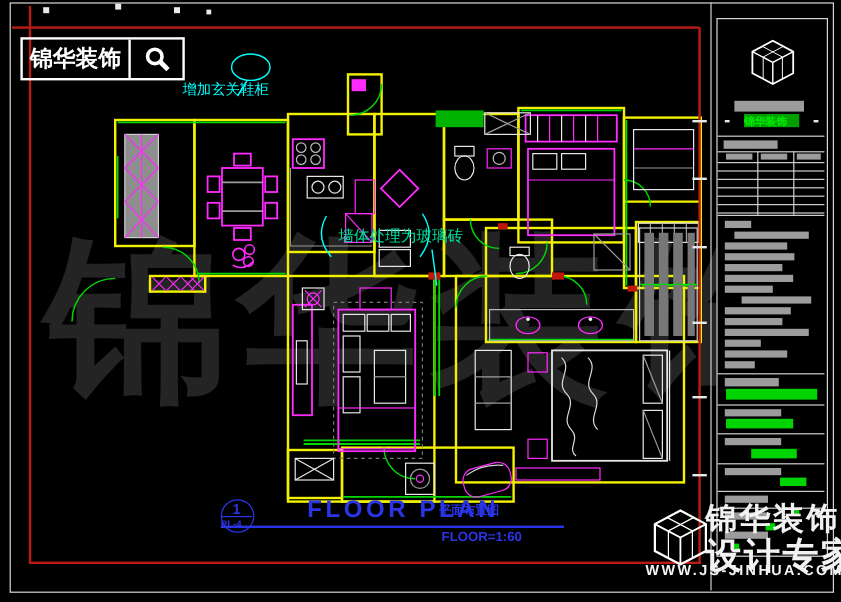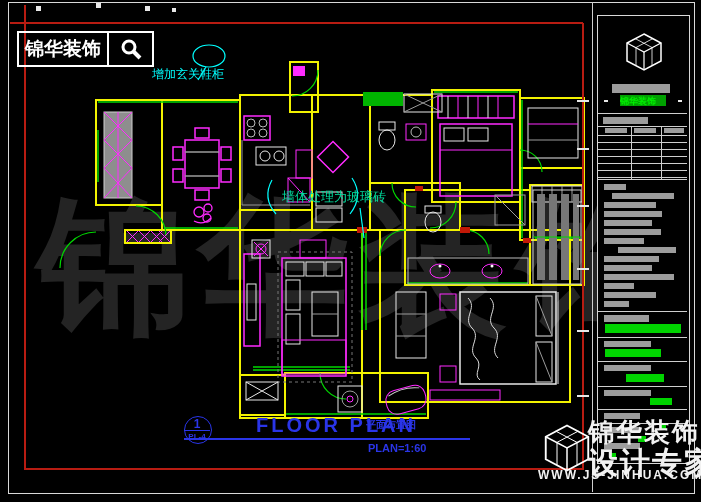--- a/index.html
+++ b/index.html
@@ -294,25 +294,25 @@
       <line x1="360" y1="208" x2="364" y2="238"></line>
     </g>
   </svg>
 
   <div class="annot" style="left:152px;top:66px;color:#00ffff;font-size:12px;">增加玄关鞋柜</div>
   <div class="annot" style="left:282px;top:188px;color:#00e0a0;font-size:13px;">墙体处理为玻璃砖</div>
 
   <div class="abs overlay" style="left:184px;top:416px;width:26px;height:26px;border:1.5px solid #2a35e8;border-radius:50%;"></div>
   <div class="abs overlay blue" style="left:184px;top:417px;width:26px;text-align:center;font-size:12px;font-weight:bold;">1</div>
   <div class="abs overlay" style="left:184px;top:430px;width:26px;height:1px;background:#2a35e8;"></div>
-  <div class="abs overlay blue" style="left:184px;top:432px;width:26px;text-align:center;font-size:8px;font-weight:bold;">PL-4</div>
+  <div class="abs overlay blue" style="left:184px;top:432px;width:26px;font-size:8px;font-weight:bold;">PL-4</div>
   <div class="abs overlay blue" style="left:232px;top:414px;font-size:20px;font-weight:bold;letter-spacing:3px;margin-left:24px;">FLOOR PLAN</div>
   <div class="abs overlay blue" style="left:366px;top:418px;font-size:10px;font-weight:bold;">平面布置图</div>
   <div class="abs overlay" style="left:184px;top:438px;width:286px;height:2px;background:#2a35e8;"></div>
-  <div class="abs overlay blue" style="left:368px;top:442px;font-size:11px;font-weight:bold;">PLAN=1:60</div>
+  <div class="abs overlay blue" style="left:368px;top:442px;font-size:11px;font-weight:bold;">FLOOR=1:60</div>
 
   <div class="tb">
 
     <svg class="abs" style="left:27px;top:16px;" width="38" height="40" viewBox="0 0 38 40">
       <polygon points="19,2 36,11 36,29 19,38 2,29 2,11" fill="none" stroke="#fff" stroke-width="1.5"></polygon>
       <polyline points="2,11 19,20 36,11" fill="none" stroke="#fff" stroke-width="1.2"></polyline>
       <line x1="19" y1="20" x2="19" y2="38" stroke="#fff" stroke-width="1.2"></line>
       <polyline points="10,6.5 27,15.5 27,33.5" fill="none" stroke="#fff" stroke-width="0.8"></polyline>
       <polyline points="28,6.5 11,15.5 11,33.5" fill="none" stroke="#fff" stroke-width="0.8"></polyline>
     </svg>

